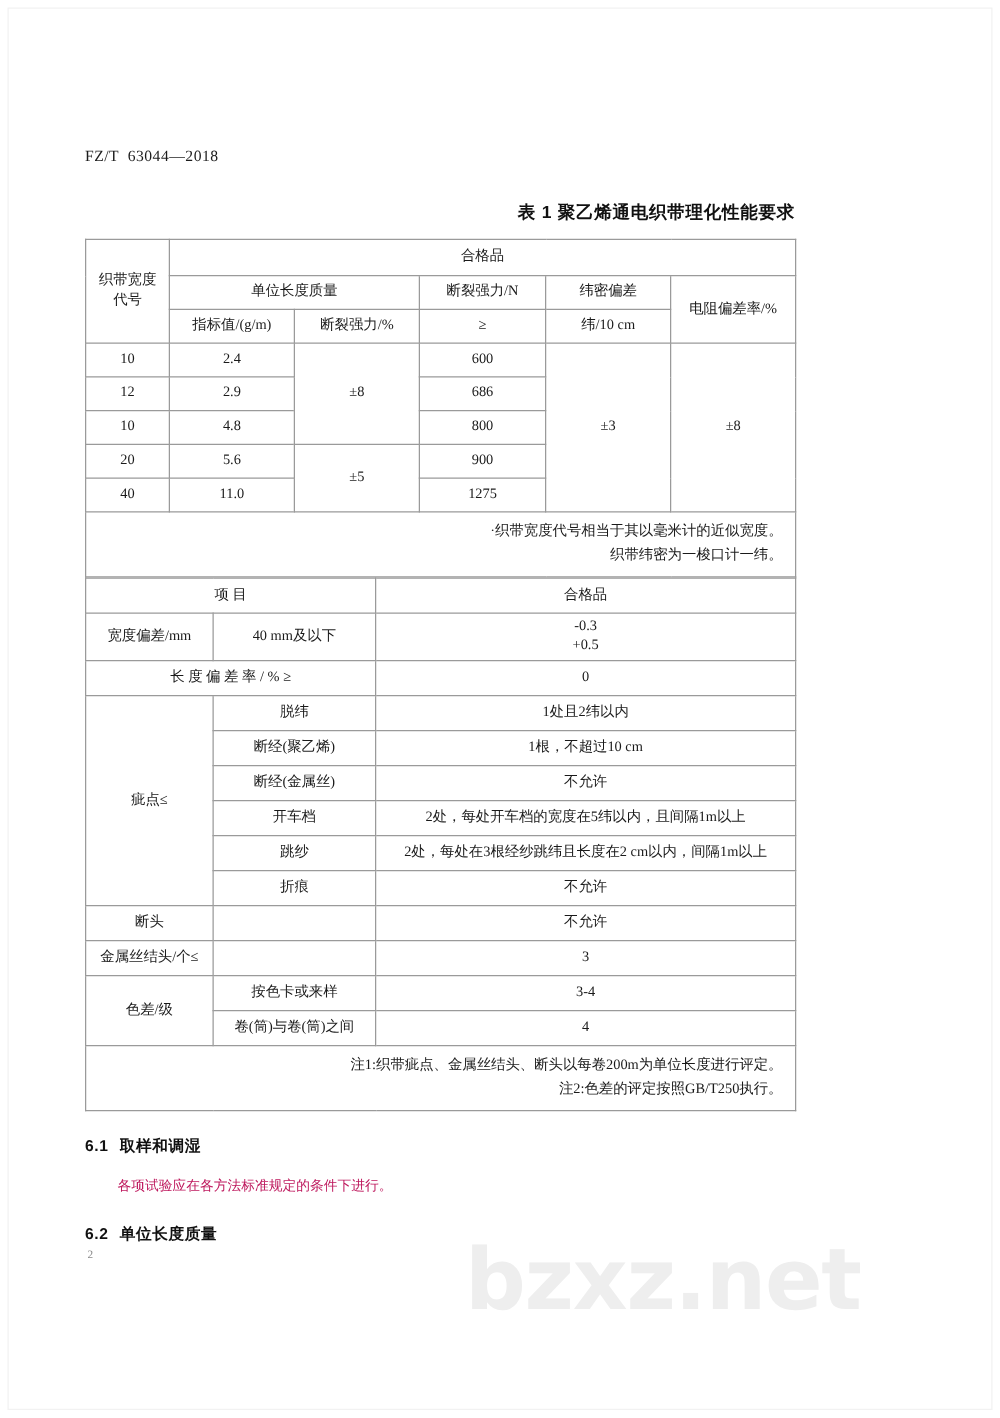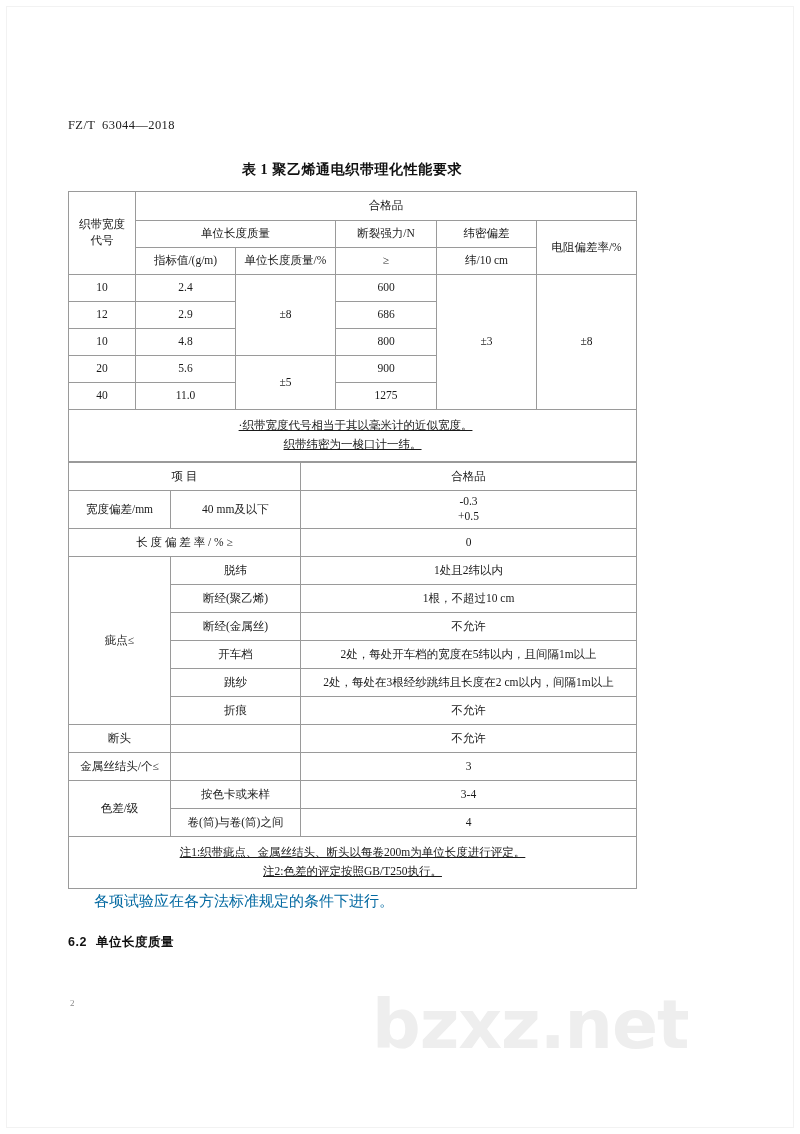--- a/index.html
+++ b/index.html
@@ -39,52 +39,51 @@
   .doc-code {
     font-size: 12.5px;
     letter-spacing: 0.4px;
     color: #1c1c1c;
     margin-bottom: 28px;
     white-space: pre;
   }
 
   
   .table-caption {
-    text-align: center;
+    text-align: right;
     font-weight: bold;
     font-size: 14px;
     letter-spacing: 0.6px;
     margin-bottom: 12px;
     color: #111;
-    font-family: Liberation Serif, serif;
+    font-family: Liberation Sans, sans-serif;
   }
 
   
   table.doc-table {
     border-collapse: collapse;
     width: 568px;
     table-layout: fixed;
     font-size: 11.5px;
     color: #1a1a1a;
   }
   table.doc-table td,
   table.doc-table th {
     border: 1px solid #9a9a9a;
     padding: 3px 4px;
     text-align: center;
     vertical-align: middle;
     font-weight: normal;
     line-height: 1.35;
   }
   table.doc-table .note-cell {
-    text-align: center;
+    text-align: right;
     padding: 6px 10px 7px 10px;
     line-height: 1.65;
     font-size: 11.5px;
-    text-decoration: underline;
   }
   .note-line { display: block; }
   .note-line.indent { padding-left: 6px; }
 
   
   .t1 td { height: 20px; }
   .t1 .hdr-tall { height: 22px; }
 
   .t2 td { height: 21px; }
 
@@ -110,25 +109,25 @@
   h3.subsec {
     font-family: "Liberation Sans", "DejaVu Sans", sans-serif;
     font-size: 12.5px;
     font-weight: bold;
     margin: 20px 0 14px 0;
     letter-spacing: 0.5px;
     color: #111;
   }
   h2.sec .num, h3.subsec .num { margin-right: 9px; }
   p.body-text {
-    font-size: 15px;
+    font-size: 11px;
     margin: 0 0 6px 0;
     padding-left: 26px;
     line-height: 1.7;
-    color: #0369a1;
+    color: #be185d;
   }
 
   .page-num {
     position: absolute;
     left: 70px;
     top: 998px;
     font-size: 9px;
     color: #8a8a8a;
   }
 
@@ -173,21 +172,21 @@
           <td colspan="5" class="hdr-tall">合格品</td>
         </tr>
         <tr>
           <td colspan="2">单位长度质量</td>
           <td>断裂强力/N</td>
           <td>纬密偏差</td>
           <td rowspan="2">电阻偏差率/%</td>
         </tr>
         <tr>
           <td>指标值/(g/m)</td>
-          <td>单位长度质量/%</td>
+          <td>断裂强力/%</td>
           <td>≥</td>
           <td>纬/10 cm</td>
         </tr>
 
         <tr>
           <td>10</td>
           <td>2.4</td>
           <td rowspan="3">±8</td>
           <td>600</td>
           <td rowspan="5">±3</td>
@@ -302,20 +301,23 @@
         <tr>
           <td colspan="3" class="note-cell">
             <span class="note-line">注1:织带疵点、金属丝结头、断头以每卷200m为单位长度进行评定。</span>
             <span class="note-line">注2:色差的评定按照GB/T250执行。</span>
           </td>
         </tr>
       </tbody>
     </table>
 
 
+    <h3 class="subsec">
+      <span class="num">6.1</span><span>取样和调湿</span>
+    </h3>
     <p class="body-text">各项试验应在各方法标准规定的条件下进行。</p>
 
     <h3 class="subsec">
       <span class="num">6.2</span><span>单位长度质量</span>
     </h3>
 
   </div>
 
   <div class="page-num">2</div>
   <div class="watermark">bzxz.net</div>

